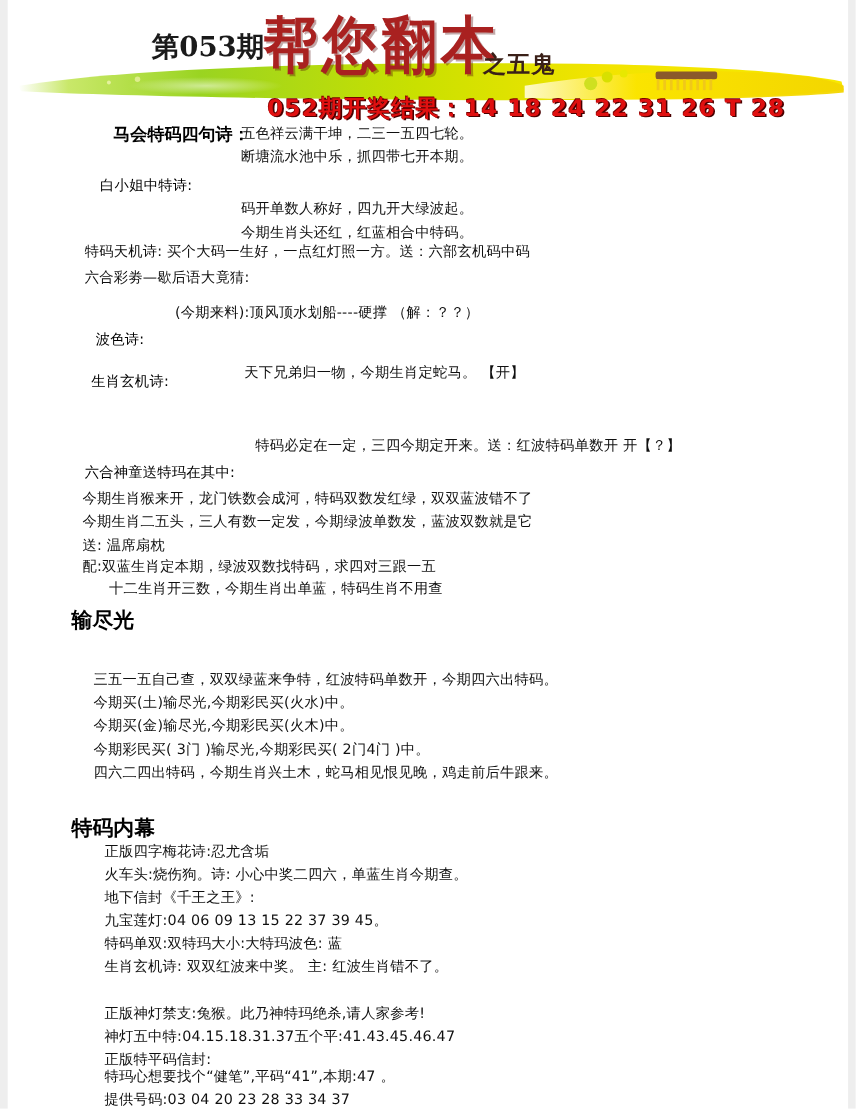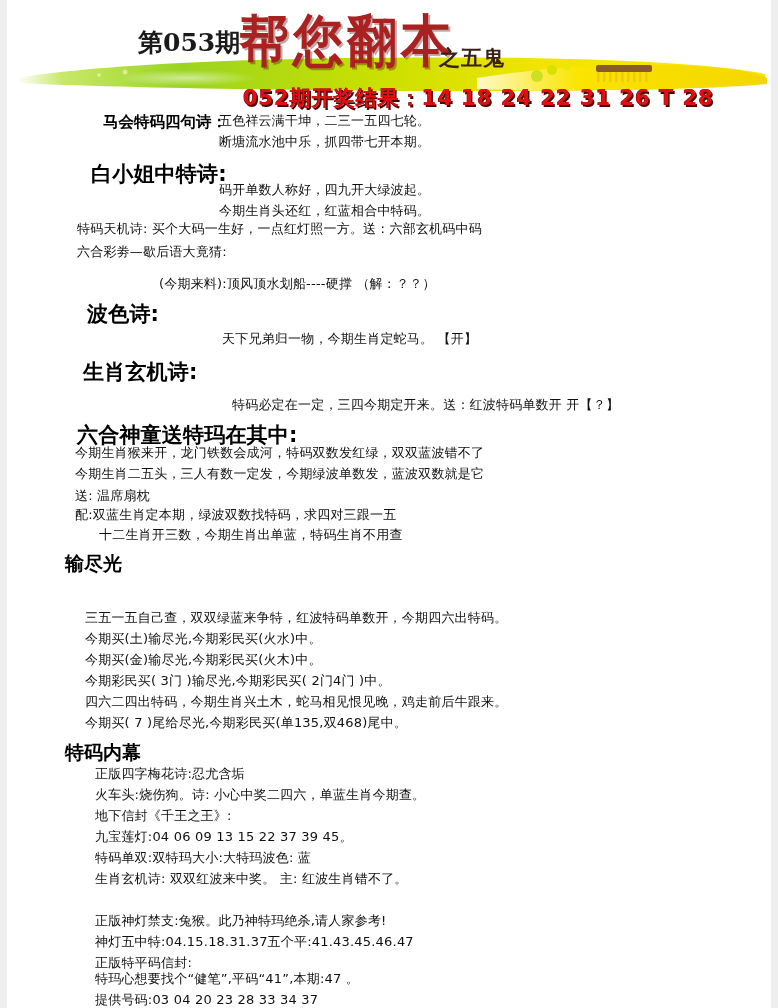--- a/index.html
+++ b/index.html
@@ -70,22 +70,22 @@
     white-space: nowrap;
   }
   .banner-art {
     position: absolute;
     left: 0;
     top: 56px;
     width: 764px;
     height: 40px;
   }
   .hd {
-    font-weight: 700;
-    font-size: 21px;
+    font-weight: 400;
+    font-size: 13px;
     color: #000;
     white-space: nowrap;
     letter-spacing: 0.2px;
   }
   .hd-big {
     font-weight: 700;
     font-size: 19px;
     color: #000;
     white-space: nowrap;
   }
@@ -193,37 +193,36 @@
   <div class="abs line" style="left:212px; top:181px;">码开单数人称好，四九开大绿波起。</div>
   <div class="abs line" style="left:212px; top:202px;">今期生肖头还红，红蓝相合中特码。</div>
 
   <div class="abs line" style="left:70px; top:220px;">特码天机诗: 买个大码一生好，一点红灯照一方。送：六部玄机码中码</div>
   <div class="abs line" style="left:70px; top:243px;">六合彩劵—歇后语大竟猜:</div>
   <div class="abs line" style="left:152px; top:275px;">(今期来料):顶风顶水划船----硬撑  （解：？？）</div>
 
   <div class="abs hd" style="left:80px; top:300px;">波色诗:</div>
   <div class="abs line" style="left:215px; top:330px;">天下兄弟归一物，今期生肖定蛇马。 【开】</div>
 
-  <div class="abs hd" style="left:76px; top:358px;text-align:right;">生肖玄机诗:</div>
+  <div class="abs hd" style="left:76px; top:338px;text-align:right;">生肖玄机诗:</div>
   <div class="abs line" style="left:225px; top:396px;">特码必定在一定，三四今期定开来。送：红波特码单数开    开【？】</div>
 
   <div class="abs hd" style="left:70px; top:421px;">六合神童送特玛在其中:</div>
   <div class="abs line" style="left:68px; top:444px;">今期生肖猴来开，龙门铁数会成河，特码双数发红绿，双双蓝波错不了</div>
   <div class="abs line" style="left:68px; top:465px;">今期生肖二五头，三人有数一定发，今期绿波单数发，蓝波双数就是它</div>
   <div class="abs line" style="left:68px; top:487px;">送: 温席扇枕</div>
   <div class="abs line" style="left:68px; top:506px;">配:双蓝生肖定本期，绿波双数找特码，求四对三跟一五</div>
   <div class="abs line" style="left:92px; top:526px;">十二生肖开三数，今期生肖出单蓝，特码生肖不用查</div>
 
   <div class="abs hd-big" style="left:58px; top:551px;">输尽光</div>
   <div class="abs line" style="left:78px; top:609px;">三五一五自己查，双双绿蓝来争特，红波特码单数开，今期四六出特码。</div>
   <div class="abs line" style="left:78px; top:630px;">今期买(土)输尽光,今期彩民买(火水)中。</div>
   <div class="abs line" style="left:78px; top:651px;">今期买(金)输尽光,今期彩民买(火木)中。</div>
   <div class="abs line" style="left:78px; top:672px;">今期彩民买( 3门 )输尽光,今期彩民买( 2门4门 )中。</div>
   <div class="abs line" style="left:78px; top:693px;">四六二四出特码，今期生肖兴土木，蛇马相见恨见晚，鸡走前后牛跟来。</div>
-  <div class="abs line" style="left:78px; top:714px;">今期买( 7 )尾给尽光,今期彩民买(单135,双468)尾中。</div>
 
   <div class="abs hd-big" style="left:58px; top:740px;">特码内幕</div>
   <div class="abs line" style="left:88px; top:765px;">正版四字梅花诗:忍尤含垢</div>
   <div class="abs line" style="left:88px; top:786px;">火车头:烧伤狗。诗: 小心中奖二四六，单蓝生肖今期查。</div>
   <div class="abs line" style="left:88px; top:807px;">地下信封《千王之王》:</div>
   <div class="abs line" style="left:88px; top:828px;">九宝莲灯:04 06 09 13 15 22 37 39 45。</div>
   <div class="abs line" style="left:88px; top:849px;">特码单双:双特玛大小:大特玛波色: 蓝</div>
   <div class="abs line" style="left:88px; top:870px;">生肖玄机诗: 双双红波来中奖。  主: 红波生肖错不了。</div>
   <div class="abs line" style="left:88px; top:912px;">正版神灯禁支:兔猴。此乃神特玛绝杀,请人家参考!</div>
   <div class="abs line" style="left:88px; top:933px;">神灯五中特:04.15.18.31.37五个平:41.43.45.46.47</div>

